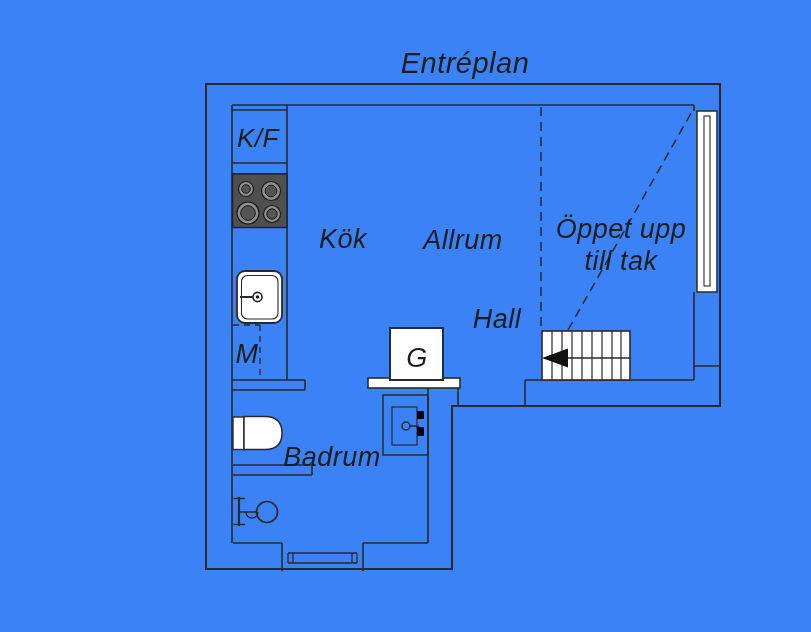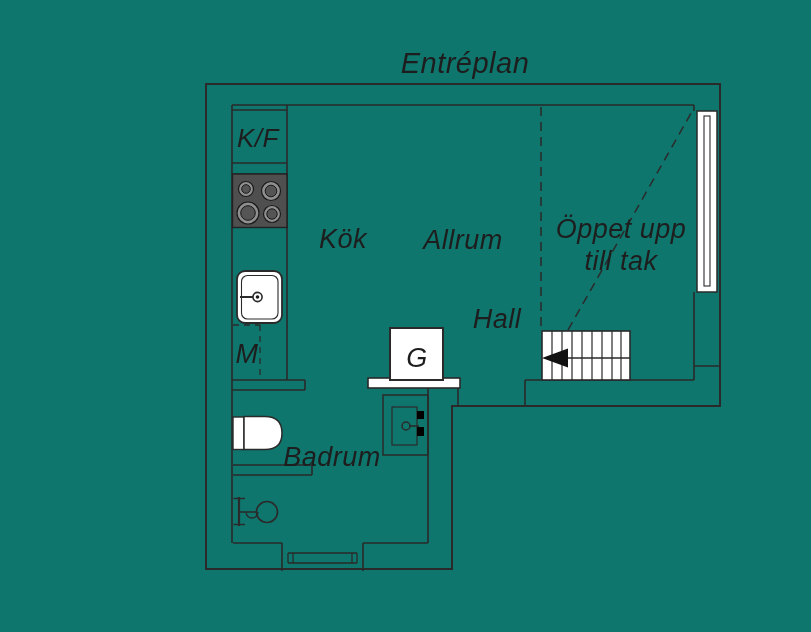--- a/index.html
+++ b/index.html
@@ -1,16 +1,16 @@
 <!DOCTYPE html>
 <html><head>
 <meta charset="utf-8">
 <style>
   html,body{margin:0;padding:0;background:#fff;}
-  #stage{position:relative;width:811px;height:632px;background:#0f766e;overflow:hidden;
+  #stage{position:relative;width:811px;height:632px;background:#3b82f6;overflow:hidden;
          font-family:"Liberation Sans",sans-serif;}
   svg{position:absolute;left:0;top:0;}
   .ln{stroke:#2a2a2a;fill:none;}
   .thick{stroke-width:2;}
   .mid{stroke-width:1.6;}
   .thin{stroke-width:1.2;}
   .whitefill{fill:#ffffff;}
   .dashed{stroke-dasharray:9 6;stroke-width:1.5;}
   .lbl{font-style:italic;fill:#1d1d1d;letter-spacing:0.5px;}
   .lbl-title{font-size:29px;}

